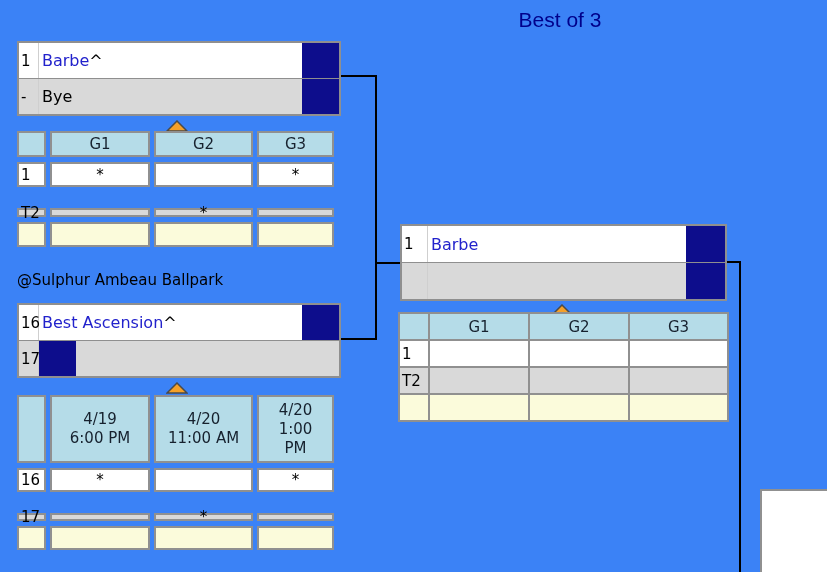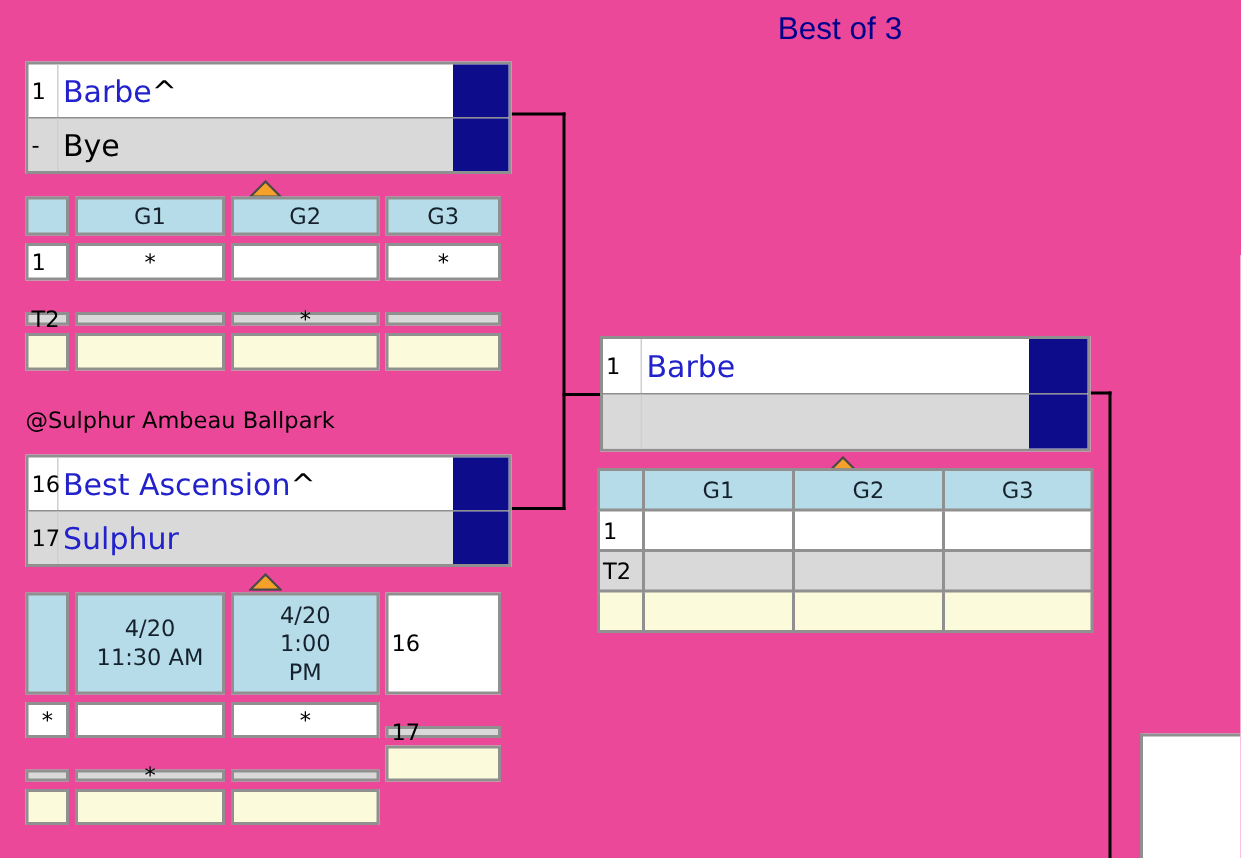--- a/index.html
+++ b/index.html
@@ -1,36 +1,36 @@
 <!DOCTYPE html>
 <html><head>
 <meta charset="utf-8">
 <style>
   html,body{margin:0;padding:0;background:#fff;}
-  .canvas{position:relative;width:827px;height:572px;background:#ec4899;overflow:hidden;
+  .canvas{position:relative;width:827px;height:572px;background:#3b82f6;overflow:hidden;
           font-family:"DejaVu Sans",sans-serif;color:#000;}
 
   .title{position:absolute;left:440px;top:8px;width:240px;text-align:center;
          font-family:"Liberation Sans",sans-serif;font-size:21px;font-weight:500;color:#00008B;}
 
   .venue{position:absolute;left:17px;top:271px;font-size:15px;color:#000;}
 
   
   .line{position:absolute;background:#000;}
 
   
   .matchbox{position:absolute;border:2px solid #8F8F8F;background:#fff;}
   .mrow{display:flex;align-items:center;height:35px;}
   .mrow.tall{height:36px;}
   .mrow + .mrow{border-top:1px solid #8F8F8F;}
   .mrow.grayrow{background:#D9D9D9;}
   .seed{width:20px;align-self:stretch;display:flex;align-items:center;
         font-size:15px;color:#000;border-right:1px solid #CFCFCF;padding-left:2px;box-sizing:border-box;}
   .seed.wide{width:26px;}
-  .mname{flex:1;padding-left:3px;font-size:20px;white-space:nowrap;overflow:hidden;}
+  .mname{flex:1;padding-left:3px;font-size:16px;white-space:nowrap;overflow:hidden;}
   .teamlink{color:#2222CC;text-decoration:none;cursor:pointer;}
   .byename{color:#000;text-align:center;}
   .caret{color:#000;}
   .navy{width:37px;align-self:stretch;background:#0D0D8C;}
   .navy.wide{width:39px;}
 
   
   .ltable{position:absolute;display:grid;grid-gap:5px 4px;}
   .ltable .cell{border:2px solid #909090;box-sizing:border-box;display:flex;
                 align-items:center;justify-content:center;font-size:15px;}
@@ -113,36 +113,39 @@
   <div class="venue">@Sulphur Ambeau Ballpark</div>
 
   <div class="matchbox" style="left:17px;top:303px;width:320px;">
     <div class="mrow">
       <span class="seed">16</span>
       <span class="mname"><a class="teamlink">Best Ascension</a><span class="caret">^</span></span>
       <span class="navy"></span>
     </div>
     <div class="mrow grayrow">
       <span class="seed">17</span>
-      <span class="mname"><a class="teamlink">Sulphur</a><span class="caret"></span></span>
       <span class="navy"></span>
     </div>
   </div>
 
   <div class="tri" style="left:166px;top:379px;">
     <svg width="22" height="12">
         <polygon points="11,1 21,11 1,11" fill="#F5A028" stroke="#4A4A4A" stroke-width="1.5"></polygon>
       </svg>
   </div>
 
   <div class="ltable" style="left:17px;top:395px;grid-template-columns:29px 100px 99px 77px;grid-template-rows:68px 24px 24px 24px;">
     <div class="cell hd"></div>
     <div class="cell hd multi">
+      <div>4/19</div>
+      <div>6:00 PM</div>
+    </div>
+    <div class="cell hd multi">
       <div>4/20</div>
-      <div>11:30 AM</div>
+      <div>11:00 AM</div>
     </div>
     <div class="cell hd multi">
       <div>4/20</div>
       <div>1:00</div>
       <div>PM</div>
     </div>
 
     <div class="cell lbl rw">16</div>
     <div class="cell rw">*</div>
     <div class="cell rw"></div>

